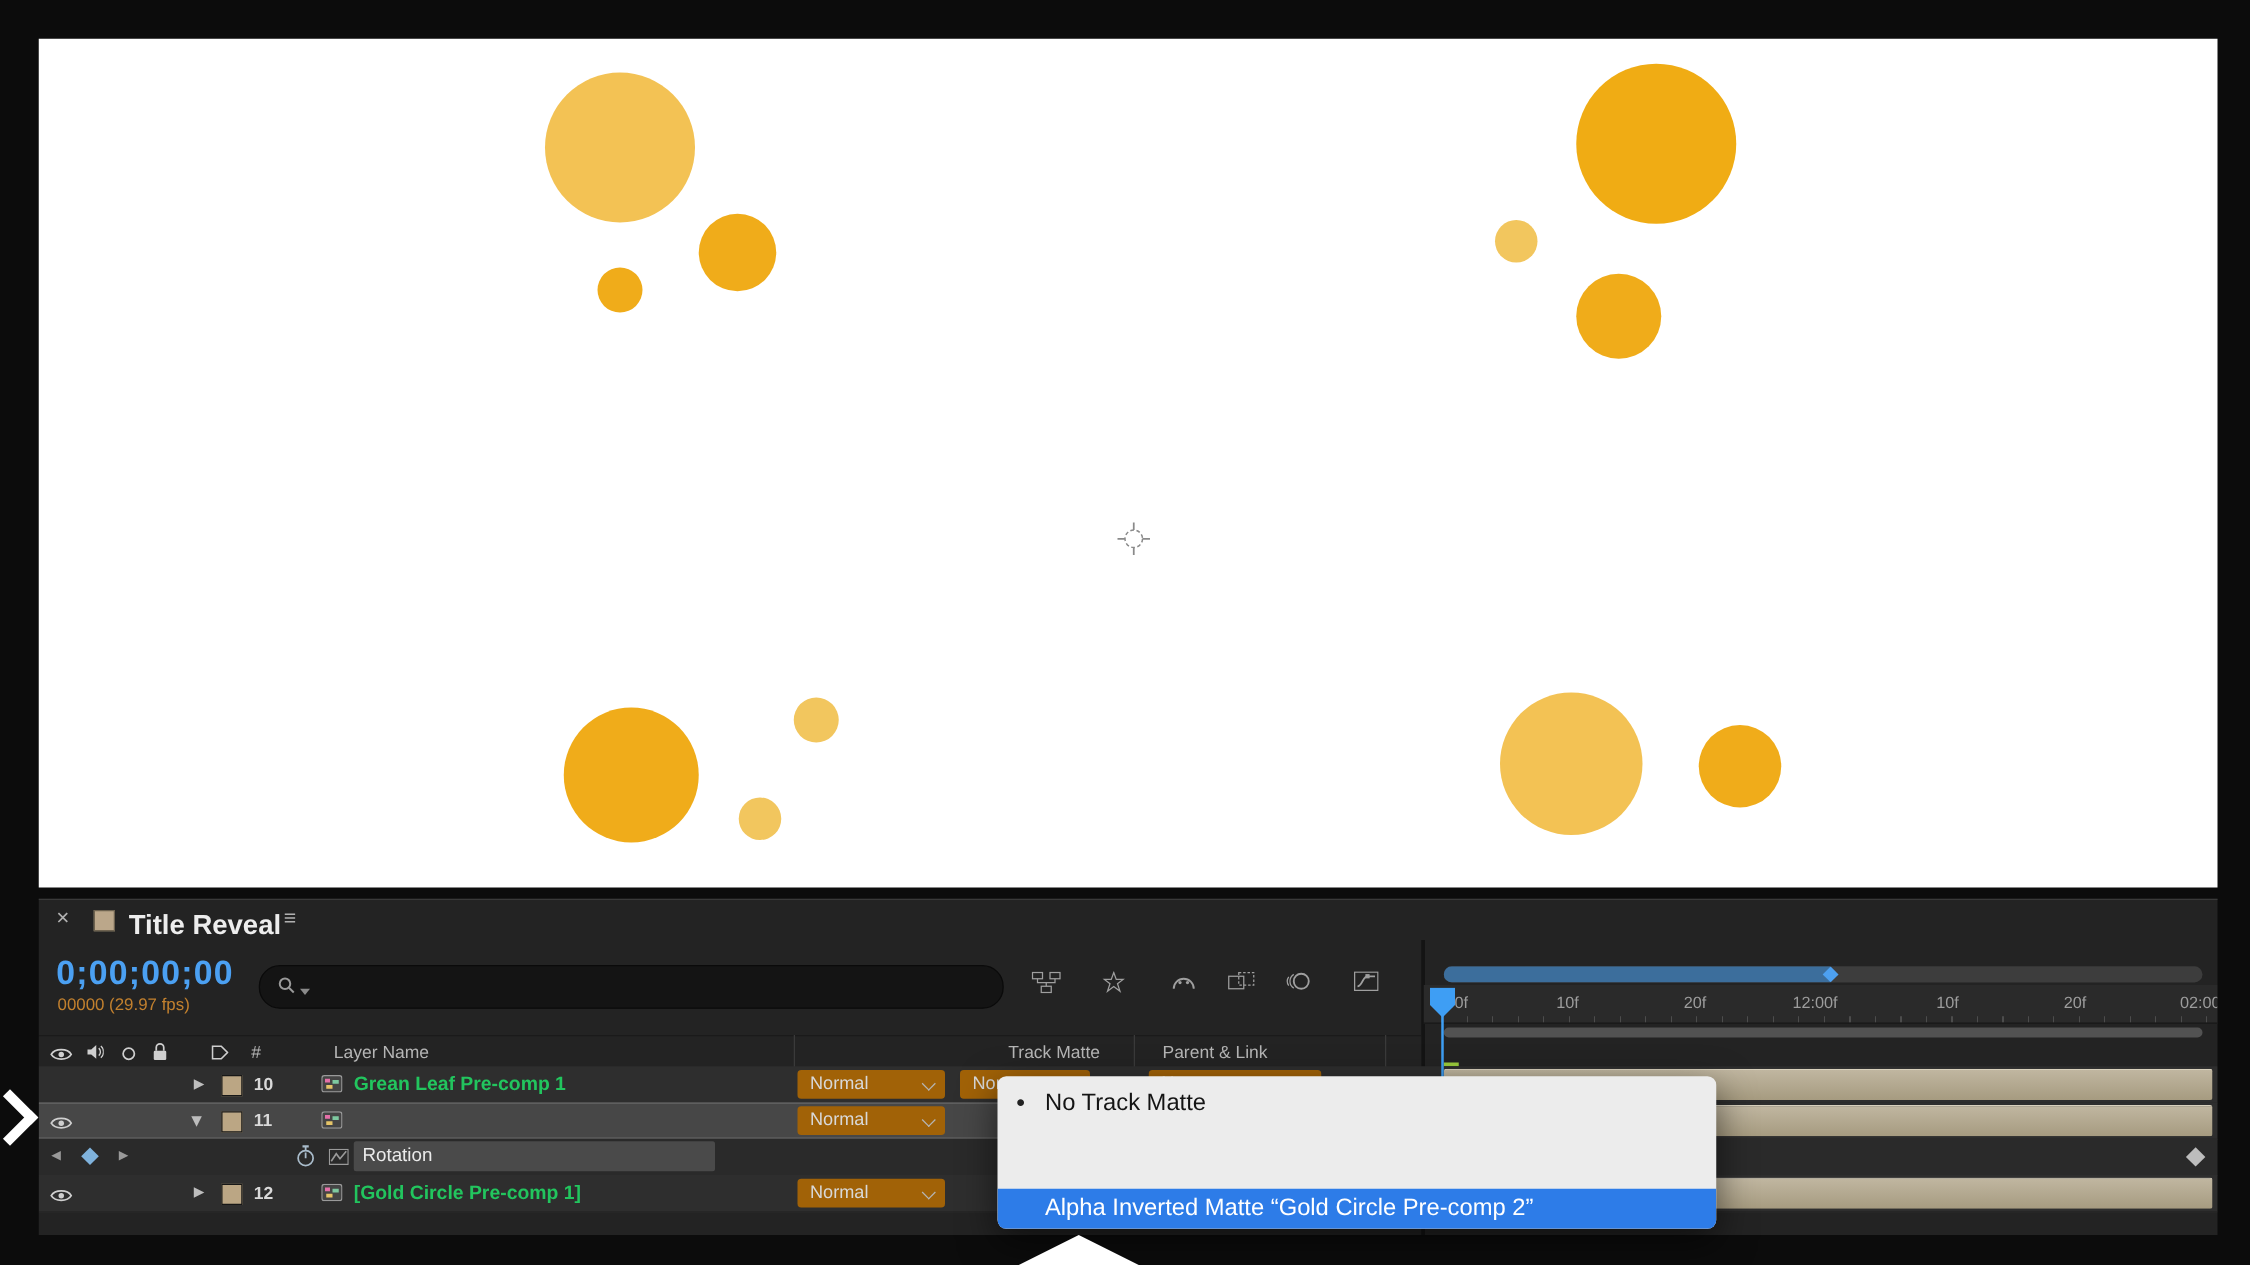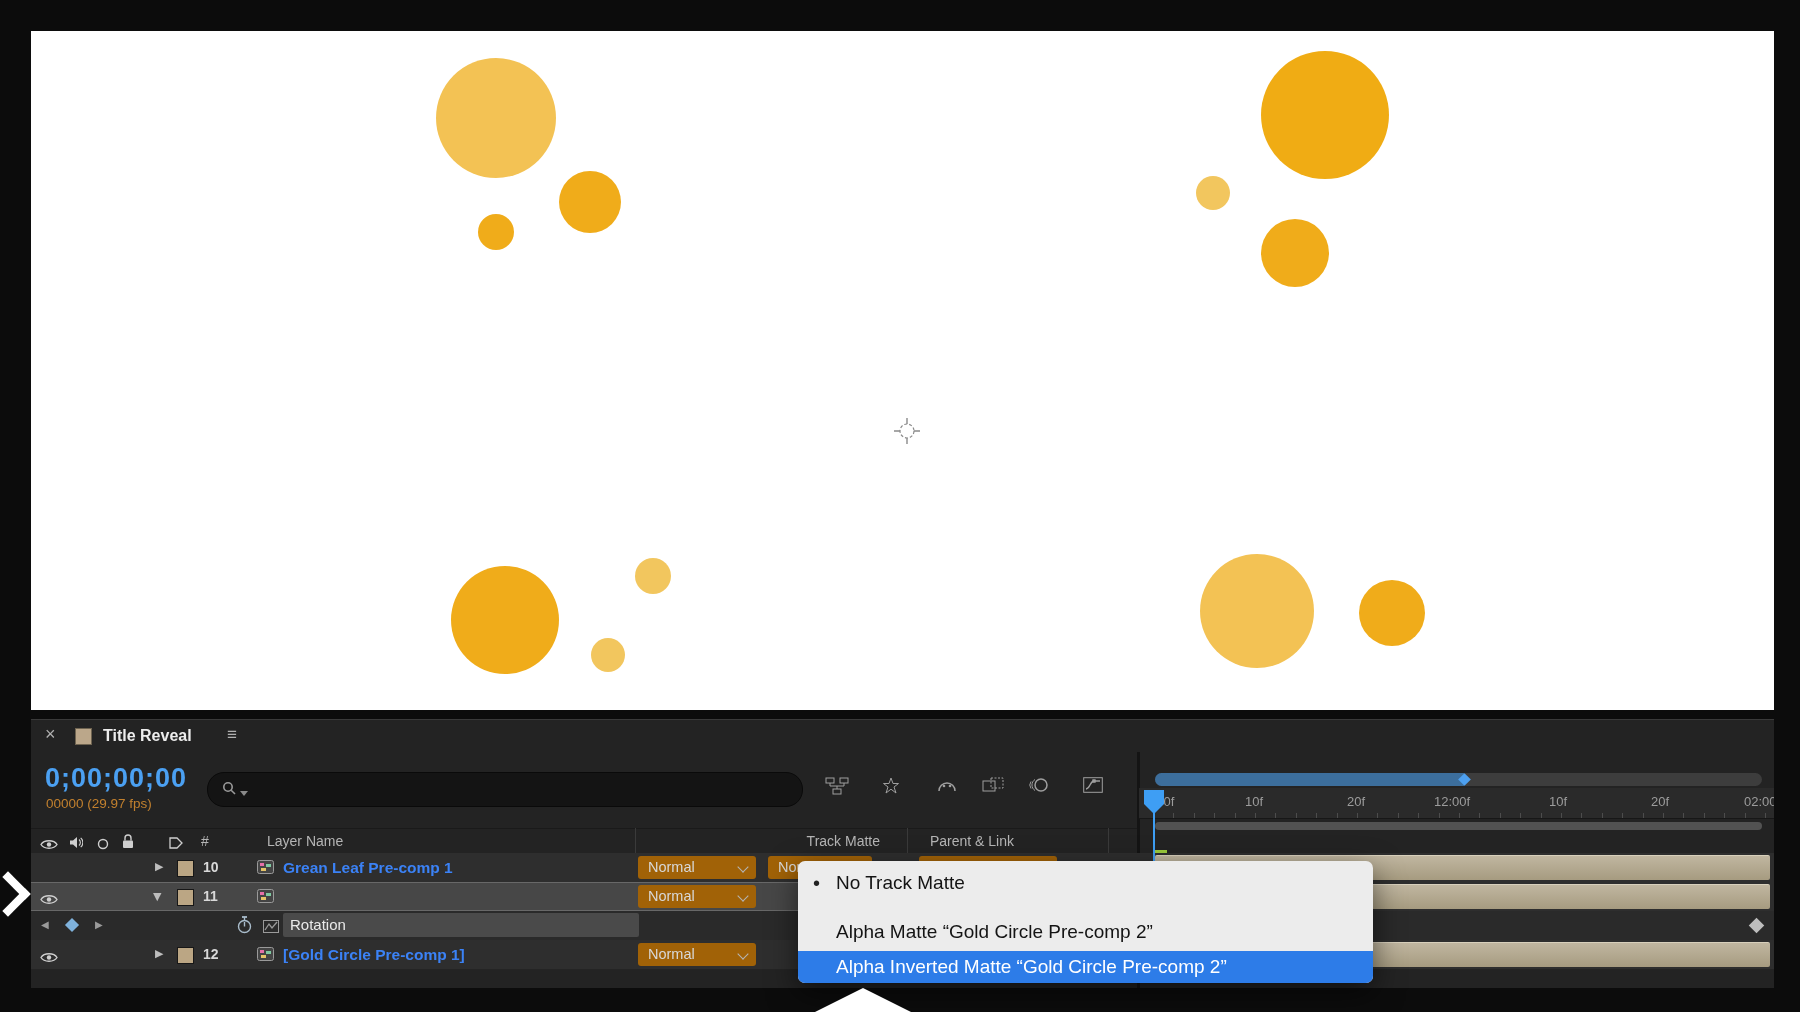--- a/index.html
+++ b/index.html
@@ -12,21 +12,21 @@
   .circle{position:absolute;border-radius:50%;}
   .comp-title{position:absolute;left:0;right:0;top:386px;text-align:center;
       font-size:56px;font-weight:700;letter-spacing:22px;color:#F2B11E;}
   .anchor-cursor{position:absolute;left:862px;top:386px;}
 
   
   .panel{position:absolute;left:31px;top:719px;width:1743px;height:268px;background:#232323;
          border-top:1px solid #3a3a3a;overflow:hidden;z-index:1;}
   .tab-close{position:absolute;left:14px;top:5px;font-size:18px;color:#b0b0b0;line-height:18px;}
   .tab-swatch{position:absolute;left:44px;top:8px;width:15px;height:15px;background:#bba78a;border:1px solid #6e6350;}
-  .tab-title{position:absolute;left:72px;top:7px;font-size:16px;font-weight:700;color:#ededed;}
+  .tab-title{position:absolute;left:72px;top:7px;font-size:22px;font-weight:700;color:#ededed;}
   .tab-menu{position:absolute;left:196px;top:5px;font-size:17px;color:#b0b0b0;}
 
   .tc-main{position:absolute;left:14px;top:43px;font-size:27px;font-weight:700;color:#4BA0F2;letter-spacing:1px;text-align:center;}
   .tc-sub{position:absolute;left:15px;top:76px;font-size:13.5px;color:#C2802E;}
 
   .searchbox{position:absolute;left:176px;top:52px;width:594px;height:33px;background:#141414;
              border:1px solid #0a0a0a;border-radius:17px;}
   .searchbox svg{position:absolute;left:14px;top:8px;}
   .search-caret{position:absolute;left:32px;top:18px;width:0;height:0;
       border-left:4px solid transparent;border-right:4px solid transparent;border-top:5px solid #8a8a8a;}
@@ -60,31 +60,31 @@
   .vdiv{position:absolute;top:108px;width:1px;height:141px;background:#3a3a3a;}
 
   
   .row{position:absolute;left:0;width:1743px;height:29px;background:#2e2e2e;border-bottom:1px solid #242424;}
   .row-sel-hl{position:absolute;left:0;top:0;width:1106px;height:29px;background:#474747;
       border-top:1px solid #686868;border-bottom:1px solid #686868;box-sizing:border-box;}
   .tri{position:absolute;font-size:11px;color:#bdbdbd;font-family:"DejaVu Sans",sans-serif;}
   .swatch{position:absolute;left:146px;top:7px;width:15px;height:15px;background:#bba684;border:1px solid #171717;}
   .lnum{position:absolute;left:172px;top:6px;width:26px;font-size:14px;font-weight:700;color:#d9d9d9;}
   .licon{position:absolute;left:226px;top:7px;}
-  .lname{position:absolute;left:252px;top:6px;font-size:15.5px;font-weight:700;color:#3b82f6;white-space:nowrap;}
+  .lname{position:absolute;left:252px;top:6px;font-size:15.5px;font-weight:700;color:#22c55e;white-space:nowrap;}
   .namebox{position:absolute;left:248px;top:2px;width:356px;height:21px;border:1px solid #c0c0c0;
       background:#3a3a3a;line-height:21px;padding-left:6px;font-size:15.5px;font-weight:700;color:#eee;white-space:nowrap;}
   .dd{position:absolute;top:3px;height:23px;background:#a16207;border-radius:3px;box-sizing:border-box;}
   .dd .ddtxt{position:absolute;left:10px;top:3px;font-size:14.5px;color:#d8d8d8;white-space:nowrap;}
   .chev{position:absolute;right:9px;top:7px;width:7px;height:7px;
       border-right:1.7px solid #b5b5b5;border-bottom:1.7px solid #b5b5b5;transform:rotate(45deg);}
   .bar{position:absolute;left:1124px;top:2px;width:615px;height:25px;border-radius:2px;
       background:linear-gradient(#c0b6a0,#a69b80);border-top:1px solid #d8d0bc;box-sizing:border-box;}
   .kf{position:absolute;transform:rotate(45deg);}
-  .rotbox{position:absolute;left:252px;top:2px;width:356px;height:24px;background:#4a4a4a;border-radius:2px;
+  .rotbox{position:absolute;left:252px;top:2px;width:289px;height:24px;background:#4a4a4a;border-radius:2px;
       line-height:24px;padding-left:7px;font-size:15px;color:#eaeaea;box-sizing:border-box;}
   .rotval{position:absolute;left:620px;top:6px;font-size:15px;color:#4BA0F2;font-weight:700;margin-top:23px;}
 
   
   .ctxmenu{position:absolute;left:798px;top:861px;width:575px;height:122px;background:#ececec;border-radius:7px;
       overflow:hidden;box-shadow:0 10px 30px rgba(0,0,0,.55);z-index:50;}
   .mi{position:absolute;left:0;width:575px;font-size:19px;color:#141414;box-sizing:border-box;padding-left:38px;white-space:nowrap;}
   .mi1{top:6px;height:32px;line-height:32px;}
   .mi2{top:56px;height:30px;line-height:30px;}
   .mi3{top:90px;height:32px;line-height:32px;background:#2D7CE8;color:#ffffff;}
@@ -351,23 +351,20 @@
 
     <div class="playhead-line"></div>
     <div class="playhead-handle"></div>
   </div>
 
   <div class="ctxmenu">
     <div class="mi mi1">
       <span class="bullet">•</span>
       <span>No Track Matte</span>
     </div>
-    <div class="mi mi2">
-      <span>Alpha Matte “Gold Circle Pre-comp 2”</span>
-    </div>
     <div class="mi mi3">
       <span>Alpha Inverted Matte “Gold Circle Pre-comp 2”</span>
     </div>
   </div>
 
   <div class="bottom-cursor"></div>
   <div class="edge-chevron"></div>
 </div>
 
 </body></html>

